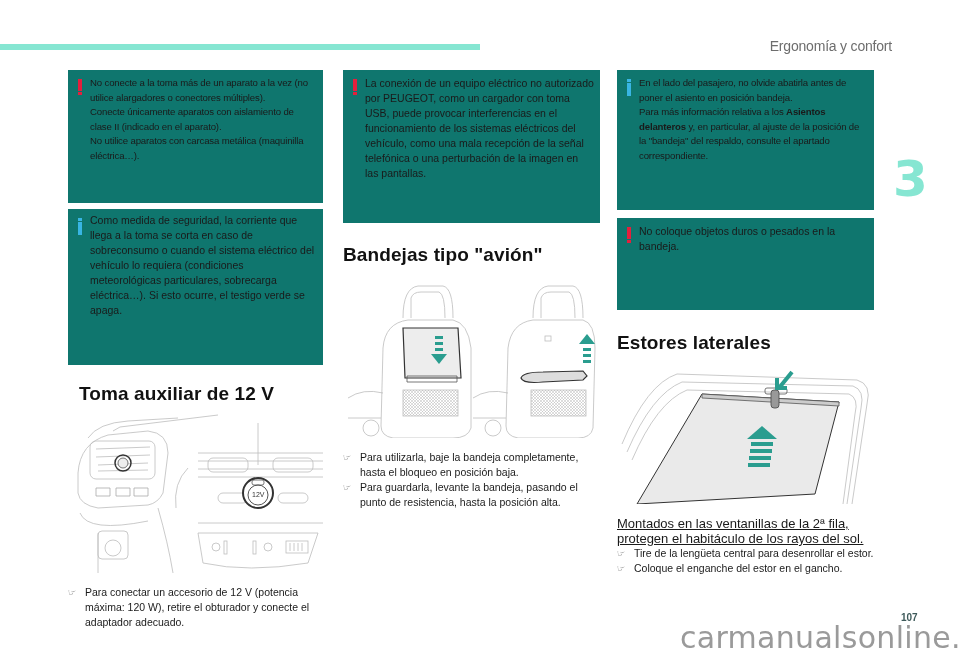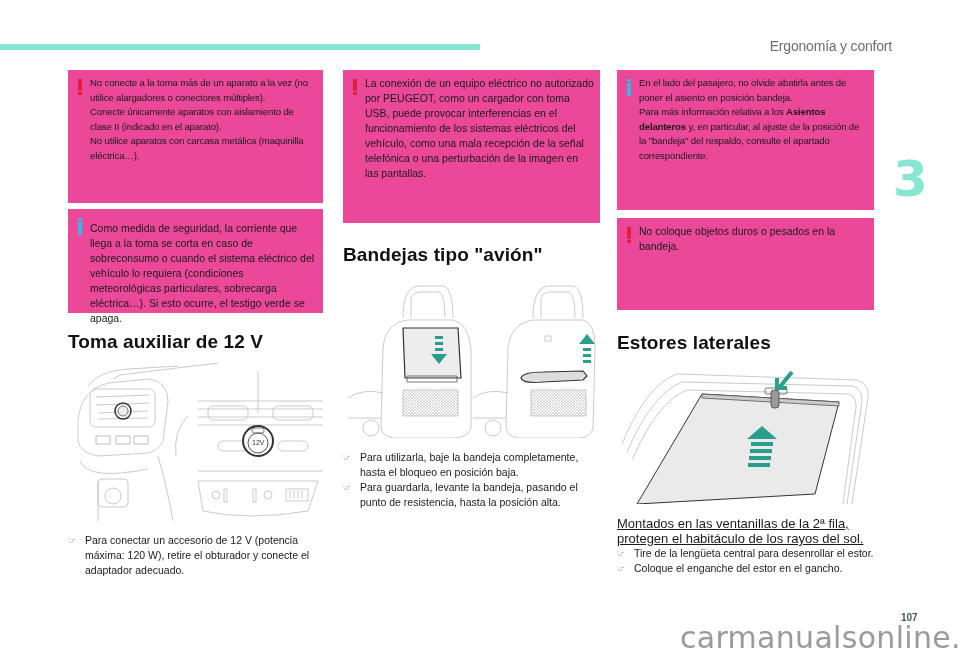--- a/index.html
+++ b/index.html
@@ -10,21 +10,21 @@
     .chapter-title { position: absolute; right: 68px; top: 38px; font-size: 14px; color: #6d6d6d; letter-spacing: -0.2px; }
     .chapter-num { position: absolute; left: 893px; top: 150px; font-size: 50px; font-weight: bold; color: #86e6d2; font-family: "DejaVu Sans", sans-serif; }
     .page-num { position: absolute; left: 901px; top: 612px; font-size: 10px; color: #3e5a5a; font-weight: bold; }
     .watermark { position: absolute; left: 680px; top: 620px; font-size: 30px; color: #9a9a9a; letter-spacing: 0.3px; font-family: "DejaVu Sans", sans-serif; }
 
     .col { position: absolute; }
     .col-1 { left: 68px; top: 70px; width: 255px; }
     .col-2 { left: 343px; top: 70px; width: 257px; }
     .col-3 { left: 617px; top: 70px; width: 257px; }
 
-    .callout { position: relative; background: #ec4899; padding: 6px 6px 14px 22px; }
+    .callout { position: relative; background: #0f766e; padding: 6px 6px 14px 22px; }
     .callout .ico { position: absolute; left: 9px; top: 9px; width: 5px; }
     .ico-warn-bar { display: block; width: 4px; height: 12px; background: #e41f3d; margin: 0 auto; }
     .ico-warn-dot { display: block; width: 4px; height: 3px; background: #e41f3d; margin: 1px auto 0; }
     .ico-info-dot { display: block; width: 4px; height: 3px; background: #39b5e3; margin: 0 auto; }
     .ico-info-bar { display: block; width: 4px; height: 13px; background: #39b5e3; margin: 1px auto 0; }
     .callout p { font-size: 10.5px; line-height: 15px; color: #1a1a1a; }
     .callout.condensed p { font-size: 9.6px; line-height: 14.5px; letter-spacing: -0.15px; }
     .callout p + p { margin-top: 0; }
 
     .h2 { font-size: 19px; font-weight: bold; color: #111; letter-spacing: 0.1px; }
@@ -48,29 +48,29 @@
   <div class="callout condensed" style="height:133px;">
     <span class="ico">
         <span class="ico-warn-bar"></span>
         <span class="ico-warn-dot"></span>
       </span>
     <p>No conecte a la toma más de un aparato a la vez (no utilice alargadores o conectores múltiples).</p>
     <p>Conecte únicamente aparatos con aislamiento de clase II (indicado en el aparato).</p>
     <p>No utilice aparatos con carcasa metálica (maquinilla eléctrica…).</p>
   </div>
 
-  <div class="callout" style="margin-top:6px; height:104px; padding-top:12px;">
+  <div class="callout" style="margin-top:6px; height:156px; padding-top:4px;">
     <span class="ico">
         <span class="ico-info-dot"></span>
         <span class="ico-info-bar"></span>
       </span>
     <p>Como medida de seguridad, la corriente que llega a la toma se corta en caso de sobreconsumo o cuando el sistema eléctrico del vehículo lo requiera (condiciones meteorológicas particulares, sobrecarga eléctrica…). Si esto ocurre, el testigo verde se apaga.</p>
   </div>
 
-  <div class="h2" style="margin-top:18px;">Toma auxiliar de 12 V</div>
+  <div class="h2" style="margin-top:18px;margin-left:11px;">Toma auxiliar de 12 V</div>
 
   <div class="fig" style="margin-top:8px; height:160px;">
     <svg width="255" height="160" viewBox="0 0 255 160" fill="none" stroke="#bdbdbd" stroke-width="0.8">
 
       <path d="M20 25 Q30 10 60 8 L110 5"></path>
       <path d="M45 18 L52 14 L150 2"></path>
       <path d="M10 60 Q12 30 40 22 L80 18 Q100 20 100 40 L95 80 Q90 90 80 92 L30 95 Q12 92 10 80 Z"></path>
       <rect x="22" y="28" width="65" height="38" rx="6"></rect>
       <path d="M28 36 L82 34 M28 44 L82 42 M30 52 L80 50 M30 58 L80 57"></path>
       <path d="M12 100 Q20 120 80 108 M30 120 L30 160 M90 95 Q100 130 105 160"></path>

